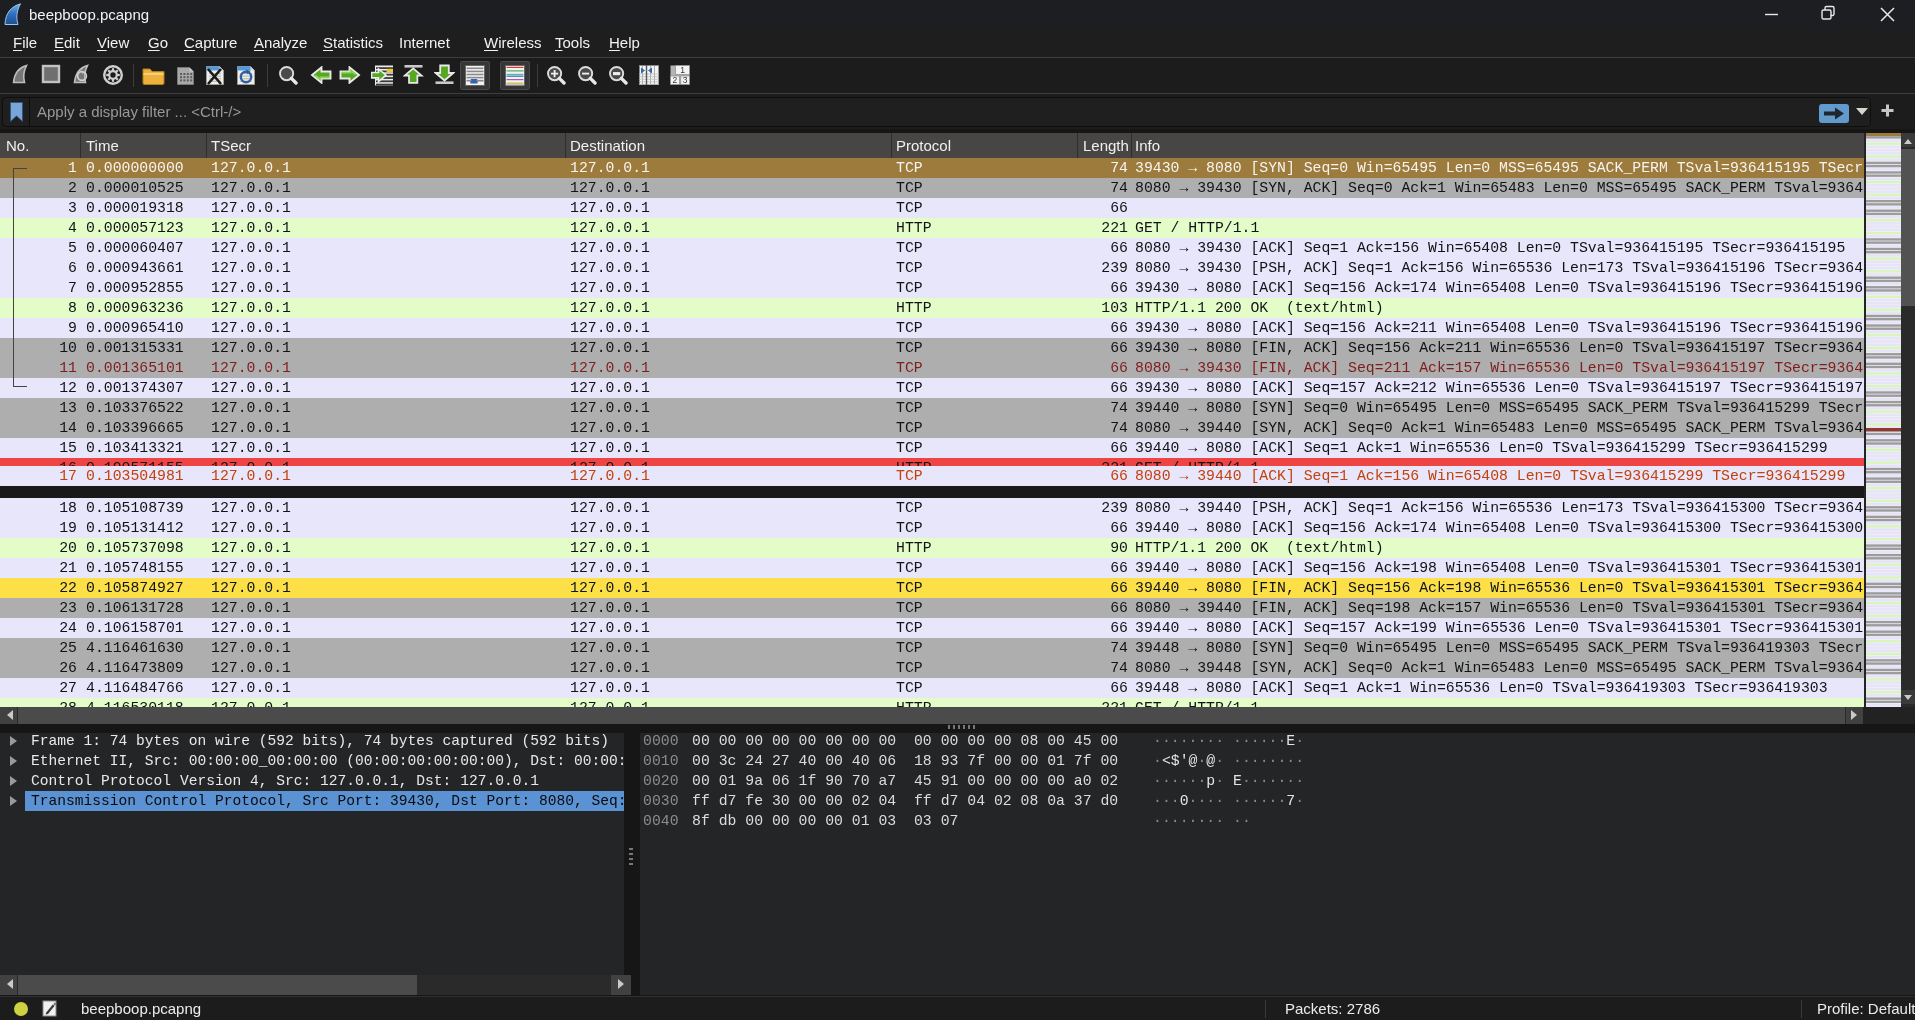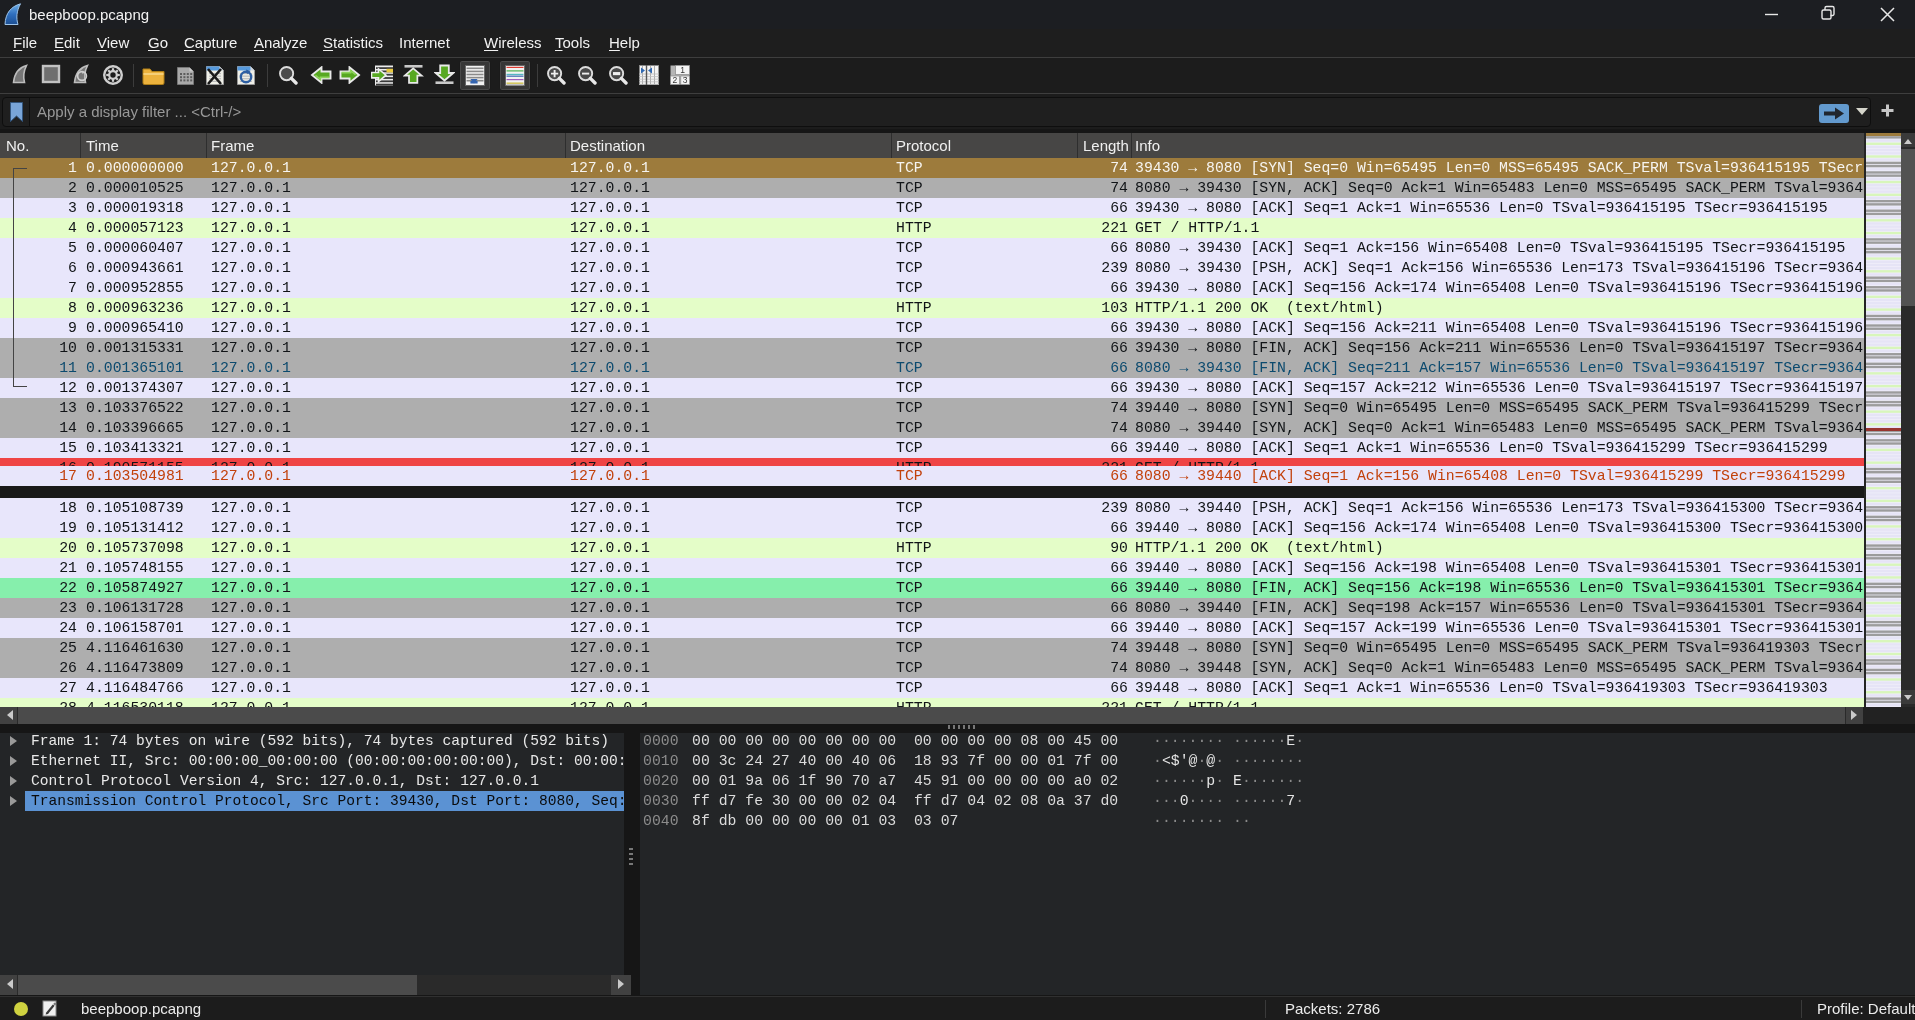--- a/index.html
+++ b/index.html
@@ -299,56 +299,56 @@
       </div>
  <div id="fcaret"></div>
  <div id="fplus"><svg width="13" height="13" viewBox="0 0 13 13">
           <path d="M6.5,0.5 v12 M0.5,6.5 h12" stroke="#c6c6c6" stroke-width="3"></path>
         </svg></div>
 </div>
 
 <div id="phead" class="abs">
  <span style="left:6px">No.</span>
       <span style="left:86px">Time</span>
-      <span style="left:211px">Frame</span>
+      <span style="left:211px">TSecr</span>
  <span style="left:570px">Destination</span>
       <span style="left:896px">Protocol</span>
  <span style="left:1083px">Length</span>
       <span style="left:1135px">Info</span>
  <div class="sep" style="left:80px"></div>
       <div class="sep" style="left:206px"></div>
  <div class="sep" style="left:565px"></div>
       <div class="sep" style="left:891px"></div>
  <div class="sep" style="left:1077px"></div>
       <div class="sep" style="left:1131px"></div>
 </div>
 
 <div id="rows" class="abs">
 <div class="prow" style="top:0px;background:#9d7b3c;color:#f6f4f0"><span class="cno">1</span><span class="ctime">0.000000000</span><span class="csrc">127.0.0.1</span><span class="cdst">127.0.0.1</span><span class="cpro">TCP</span><span class="clen">74</span><span class="cinfo">39430 → 8080 [SYN] Seq=0 Win=65495 Len=0 MSS=65495 SACK_PERM TSval=936415195 TSecr=0 WS=128</span></div>
 <div class="prow" style="top:20px;background:#aeaeae;color:#111417"><span class="cno">2</span><span class="ctime">0.000010525</span><span class="csrc">127.0.0.1</span><span class="cdst">127.0.0.1</span><span class="cpro">TCP</span><span class="clen">74</span><span class="cinfo">8080 → 39430 [SYN, ACK] Seq=0 Ack=1 Win=65483 Len=0 MSS=65495 SACK_PERM TSval=936415195 TSecr=936415195 WS=128</span></div>
-<div class="prow" style="top:40px;background:#e8e6fb;color:#111417"><span class="cno">3</span><span class="ctime">0.000019318</span><span class="csrc">127.0.0.1</span><span class="cdst">127.0.0.1</span><span class="cpro">TCP</span><span class="clen">66</span><span class="cinfo">39430 → 8080 [ACK] Seq=1 Ack=1 Win=65536 Len=0 TSval=936415195 TSecr=936415195</span></div>
+<div class="prow" style="top:40px;background:#e8e6fb;color:#111417"><span class="cno">3</span><span class="ctime">0.000019318</span><span class="csrc">127.0.0.1</span><span class="cdst">127.0.0.1</span><span class="cpro">TCP</span><span class="clen">66</span></div>
 <div class="prow" style="top:60px;background:#e4fdc8;color:#111417"><span class="cno">4</span><span class="ctime">0.000057123</span><span class="csrc">127.0.0.1</span><span class="cdst">127.0.0.1</span><span class="cpro">HTTP</span><span class="clen">221</span><span class="cinfo">GET / HTTP/1.1 </span></div>
 <div class="prow" style="top:80px;background:#e8e6fb;color:#111417"><span class="cno">5</span><span class="ctime">0.000060407</span><span class="csrc">127.0.0.1</span><span class="cdst">127.0.0.1</span><span class="cpro">TCP</span><span class="clen">66</span><span class="cinfo">8080 → 39430 [ACK] Seq=1 Ack=156 Win=65408 Len=0 TSval=936415195 TSecr=936415195</span></div>
 <div class="prow" style="top:100px;background:#e8e6fb;color:#111417"><span class="cno">6</span><span class="ctime">0.000943661</span><span class="csrc">127.0.0.1</span><span class="cdst">127.0.0.1</span><span class="cpro">TCP</span><span class="clen">239</span><span class="cinfo">8080 → 39430 [PSH, ACK] Seq=1 Ack=156 Win=65536 Len=173 TSval=936415196 TSecr=936415195</span></div>
 <div class="prow" style="top:120px;background:#e8e6fb;color:#111417"><span class="cno">7</span><span class="ctime">0.000952855</span><span class="csrc">127.0.0.1</span><span class="cdst">127.0.0.1</span><span class="cpro">TCP</span><span class="clen">66</span><span class="cinfo">39430 → 8080 [ACK] Seq=156 Ack=174 Win=65408 Len=0 TSval=936415196 TSecr=936415196</span></div>
 <div class="prow" style="top:140px;background:#e4fdc8;color:#111417"><span class="cno">8</span><span class="ctime">0.000963236</span><span class="csrc">127.0.0.1</span><span class="cdst">127.0.0.1</span><span class="cpro">HTTP</span><span class="clen">103</span><span class="cinfo">HTTP/1.1 200 OK  (text/html)</span></div>
 <div class="prow" style="top:160px;background:#e8e6fb;color:#111417"><span class="cno">9</span><span class="ctime">0.000965410</span><span class="csrc">127.0.0.1</span><span class="cdst">127.0.0.1</span><span class="cpro">TCP</span><span class="clen">66</span><span class="cinfo">39430 → 8080 [ACK] Seq=156 Ack=211 Win=65408 Len=0 TSval=936415196 TSecr=936415196</span></div>
 <div class="prow" style="top:180px;background:#aeaeae;color:#111417"><span class="cno">10</span><span class="ctime">0.001315331</span><span class="csrc">127.0.0.1</span><span class="cdst">127.0.0.1</span><span class="cpro">TCP</span><span class="clen">66</span><span class="cinfo">39430 → 8080 [FIN, ACK] Seq=156 Ack=211 Win=65536 Len=0 TSval=936415197 TSecr=936415196</span></div>
-<div class="prow" style="top:200px;background:#aeaeae;color:#0c4a6e"><span class="cno">11</span><span class="ctime">0.001365101</span><span class="csrc">127.0.0.1</span><span class="cdst">127.0.0.1</span><span class="cpro">TCP</span><span class="clen">66</span><span class="cinfo">8080 → 39430 [FIN, ACK] Seq=211 Ack=157 Win=65536 Len=0 TSval=936415197 TSecr=936415197</span></div>
+<div class="prow" style="top:200px;background:#aeaeae;color:#7f1d1d"><span class="cno">11</span><span class="ctime">0.001365101</span><span class="csrc">127.0.0.1</span><span class="cdst">127.0.0.1</span><span class="cpro">TCP</span><span class="clen">66</span><span class="cinfo">8080 → 39430 [FIN, ACK] Seq=211 Ack=157 Win=65536 Len=0 TSval=936415197 TSecr=936415197</span></div>
 <div class="prow" style="top:220px;background:#e8e6fb;color:#111417"><span class="cno">12</span><span class="ctime">0.001374307</span><span class="csrc">127.0.0.1</span><span class="cdst">127.0.0.1</span><span class="cpro">TCP</span><span class="clen">66</span><span class="cinfo">39430 → 8080 [ACK] Seq=157 Ack=212 Win=65536 Len=0 TSval=936415197 TSecr=936415197</span></div>
 <div class="prow" style="top:240px;background:#aeaeae;color:#111417"><span class="cno">13</span><span class="ctime">0.103376522</span><span class="csrc">127.0.0.1</span><span class="cdst">127.0.0.1</span><span class="cpro">TCP</span><span class="clen">74</span><span class="cinfo">39440 → 8080 [SYN] Seq=0 Win=65495 Len=0 MSS=65495 SACK_PERM TSval=936415299 TSecr=0 WS=128</span></div>
 <div class="prow" style="top:260px;background:#aeaeae;color:#111417"><span class="cno">14</span><span class="ctime">0.103396665</span><span class="csrc">127.0.0.1</span><span class="cdst">127.0.0.1</span><span class="cpro">TCP</span><span class="clen">74</span><span class="cinfo">8080 → 39440 [SYN, ACK] Seq=0 Ack=1 Win=65483 Len=0 MSS=65495 SACK_PERM TSval=936415299 TSecr=936415299 WS=128</span></div>
 <div class="prow" style="top:280px;background:#e8e6fb;color:#111417"><span class="cno">15</span><span class="ctime">0.103413321</span><span class="csrc">127.0.0.1</span><span class="cdst">127.0.0.1</span><span class="cpro">TCP</span><span class="clen">66</span><span class="cinfo">39440 → 8080 [ACK] Seq=1 Ack=1 Win=65536 Len=0 TSval=936415299 TSecr=936415299</span></div>
 <div class="prow" style="top:300px;background:#ef4444;color:#111417"><span class="cno">16</span><span class="ctime">0.190571155</span><span class="csrc">127.0.0.1</span><span class="cdst">127.0.0.1</span><span class="cpro">HTTP</span><span class="clen">221</span><span class="cinfo">GET / HTTP/1.1 </span></div>
 <div class="prow" style="top:308px;background:#e8e6fb;color:#c2410c"><span class="cno">17</span><span class="ctime">0.103504981</span><span class="csrc">127.0.0.1</span><span class="cdst">127.0.0.1</span><span class="cpro">TCP</span><span class="clen">66</span><span class="cinfo">8080 → 39440 [ACK] Seq=1 Ack=156 Win=65408 Len=0 TSval=936415299 TSecr=936415299</span></div>
 <div class="prow" style="top:340px;background:#e8e6fb;color:#111417"><span class="cno">18</span><span class="ctime">0.105108739</span><span class="csrc">127.0.0.1</span><span class="cdst">127.0.0.1</span><span class="cpro">TCP</span><span class="clen">239</span><span class="cinfo">8080 → 39440 [PSH, ACK] Seq=1 Ack=156 Win=65536 Len=173 TSval=936415300 TSecr=936415299</span></div>
 <div class="prow" style="top:360px;background:#e8e6fb;color:#111417"><span class="cno">19</span><span class="ctime">0.105131412</span><span class="csrc">127.0.0.1</span><span class="cdst">127.0.0.1</span><span class="cpro">TCP</span><span class="clen">66</span><span class="cinfo">39440 → 8080 [ACK] Seq=156 Ack=174 Win=65408 Len=0 TSval=936415300 TSecr=936415300</span></div>
 <div class="prow" style="top:380px;background:#e4fdc8;color:#111417"><span class="cno">20</span><span class="ctime">0.105737098</span><span class="csrc">127.0.0.1</span><span class="cdst">127.0.0.1</span><span class="cpro">HTTP</span><span class="clen">90</span><span class="cinfo">HTTP/1.1 200 OK  (text/html)</span></div>
 <div class="prow" style="top:400px;background:#e8e6fb;color:#111417"><span class="cno">21</span><span class="ctime">0.105748155</span><span class="csrc">127.0.0.1</span><span class="cdst">127.0.0.1</span><span class="cpro">TCP</span><span class="clen">66</span><span class="cinfo">39440 → 8080 [ACK] Seq=156 Ack=198 Win=65408 Len=0 TSval=936415301 TSecr=936415301</span></div>
-<div class="prow" style="top:420px;background:#86efac;color:#111417"><span class="cno">22</span><span class="ctime">0.105874927</span><span class="csrc">127.0.0.1</span><span class="cdst">127.0.0.1</span><span class="cpro">TCP</span><span class="clen">66</span><span class="cinfo">39440 → 8080 [FIN, ACK] Seq=156 Ack=198 Win=65536 Len=0 TSval=936415301 TSecr=936415301</span></div>
+<div class="prow" style="top:420px;background:#fde047;color:#111417"><span class="cno">22</span><span class="ctime">0.105874927</span><span class="csrc">127.0.0.1</span><span class="cdst">127.0.0.1</span><span class="cpro">TCP</span><span class="clen">66</span><span class="cinfo">39440 → 8080 [FIN, ACK] Seq=156 Ack=198 Win=65536 Len=0 TSval=936415301 TSecr=936415301</span></div>
 <div class="prow" style="top:440px;background:#aeaeae;color:#111417"><span class="cno">23</span><span class="ctime">0.106131728</span><span class="csrc">127.0.0.1</span><span class="cdst">127.0.0.1</span><span class="cpro">TCP</span><span class="clen">66</span><span class="cinfo">8080 → 39440 [FIN, ACK] Seq=198 Ack=157 Win=65536 Len=0 TSval=936415301 TSecr=936415301</span></div>
 <div class="prow" style="top:460px;background:#e8e6fb;color:#111417"><span class="cno">24</span><span class="ctime">0.106158701</span><span class="csrc">127.0.0.1</span><span class="cdst">127.0.0.1</span><span class="cpro">TCP</span><span class="clen">66</span><span class="cinfo">39440 → 8080 [ACK] Seq=157 Ack=199 Win=65536 Len=0 TSval=936415301 TSecr=936415301</span></div>
 <div class="prow" style="top:480px;background:#aeaeae;color:#111417"><span class="cno">25</span><span class="ctime">4.116461630</span><span class="csrc">127.0.0.1</span><span class="cdst">127.0.0.1</span><span class="cpro">TCP</span><span class="clen">74</span><span class="cinfo">39448 → 8080 [SYN] Seq=0 Win=65495 Len=0 MSS=65495 SACK_PERM TSval=936419303 TSecr=0 WS=128</span></div>
 <div class="prow" style="top:500px;background:#aeaeae;color:#111417"><span class="cno">26</span><span class="ctime">4.116473809</span><span class="csrc">127.0.0.1</span><span class="cdst">127.0.0.1</span><span class="cpro">TCP</span><span class="clen">74</span><span class="cinfo">8080 → 39448 [SYN, ACK] Seq=0 Ack=1 Win=65483 Len=0 MSS=65495 SACK_PERM TSval=936419303 TSecr=936419303 WS=128</span></div>
 <div class="prow" style="top:520px;background:#e8e6fb;color:#111417"><span class="cno">27</span><span class="ctime">4.116484766</span><span class="csrc">127.0.0.1</span><span class="cdst">127.0.0.1</span><span class="cpro">TCP</span><span class="clen">66</span><span class="cinfo">39448 → 8080 [ACK] Seq=1 Ack=1 Win=65536 Len=0 TSval=936419303 TSecr=936419303</span></div>
 <div class="prow" style="top:540px;background:#e4fdc8;color:#111417"><span class="cno">28</span><span class="ctime">4.116530118</span><span class="csrc">127.0.0.1</span><span class="cdst">127.0.0.1</span><span class="cpro">HTTP</span><span class="clen">221</span><span class="cinfo">GET / HTTP/1.1 </span></div>
 <div id="bracket" class="abs" style="top:10px;height:219px"></div>
 </div>
 
 <svg id="mmap" class="abs" width="37" height="574" viewBox="0 0 37 574" preserveAspectRatio="none">

